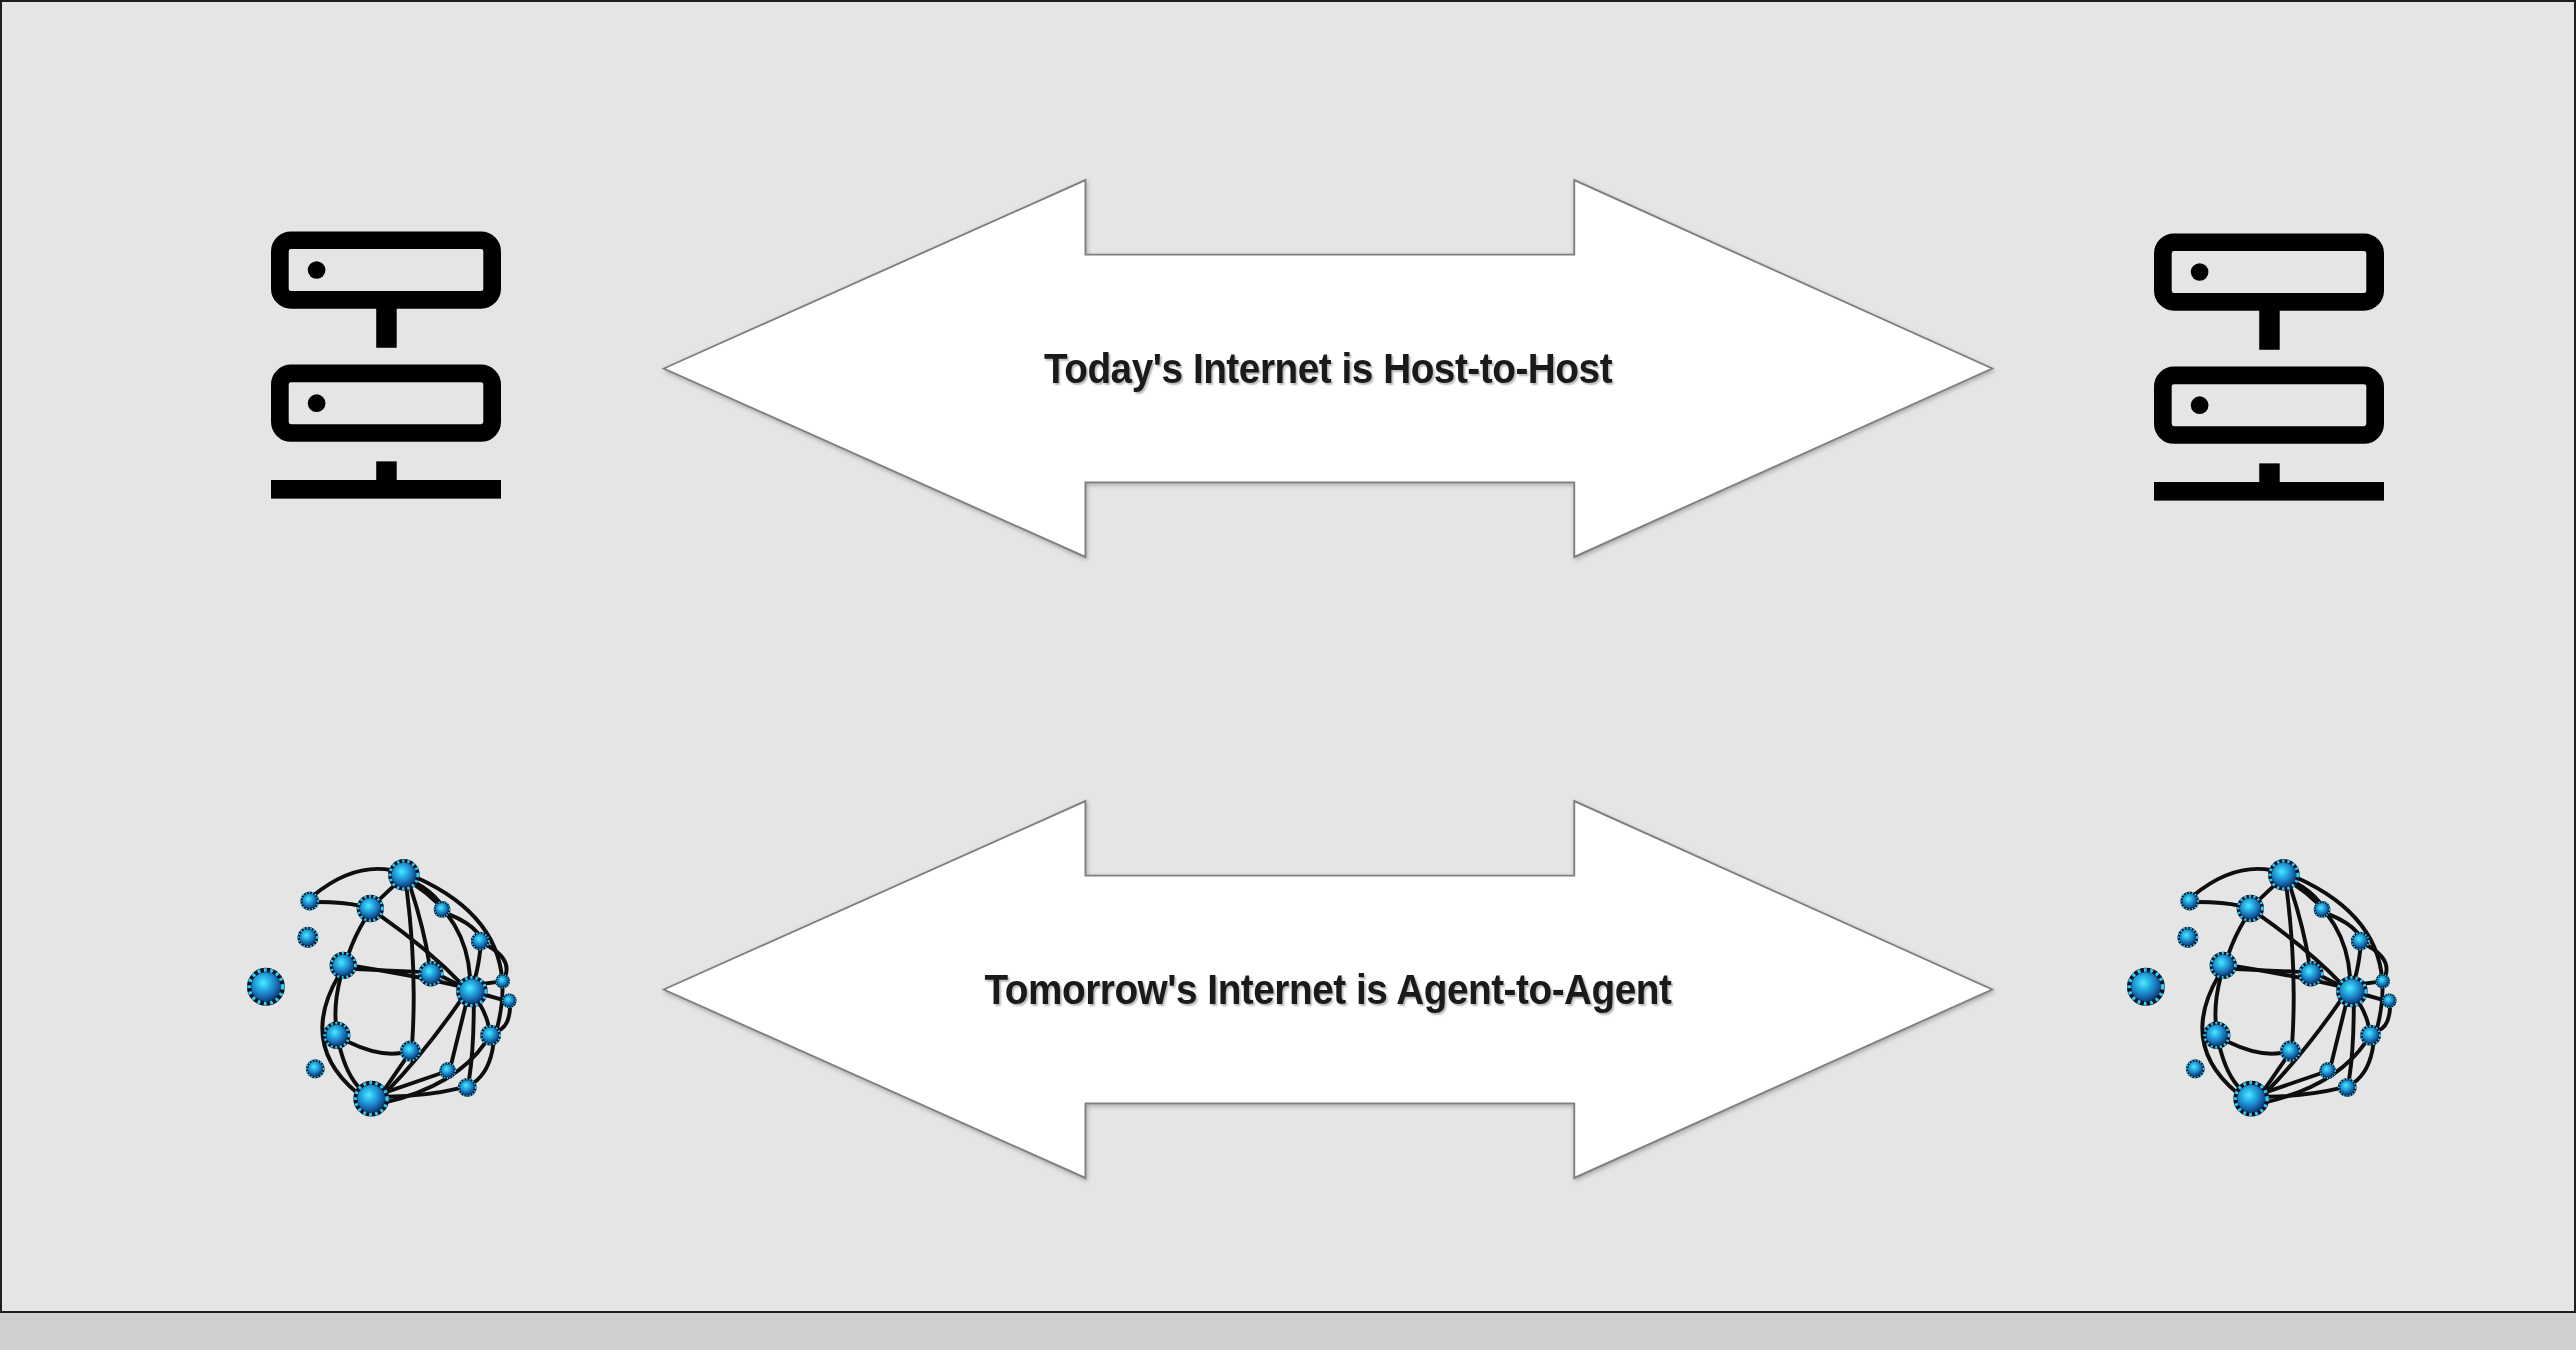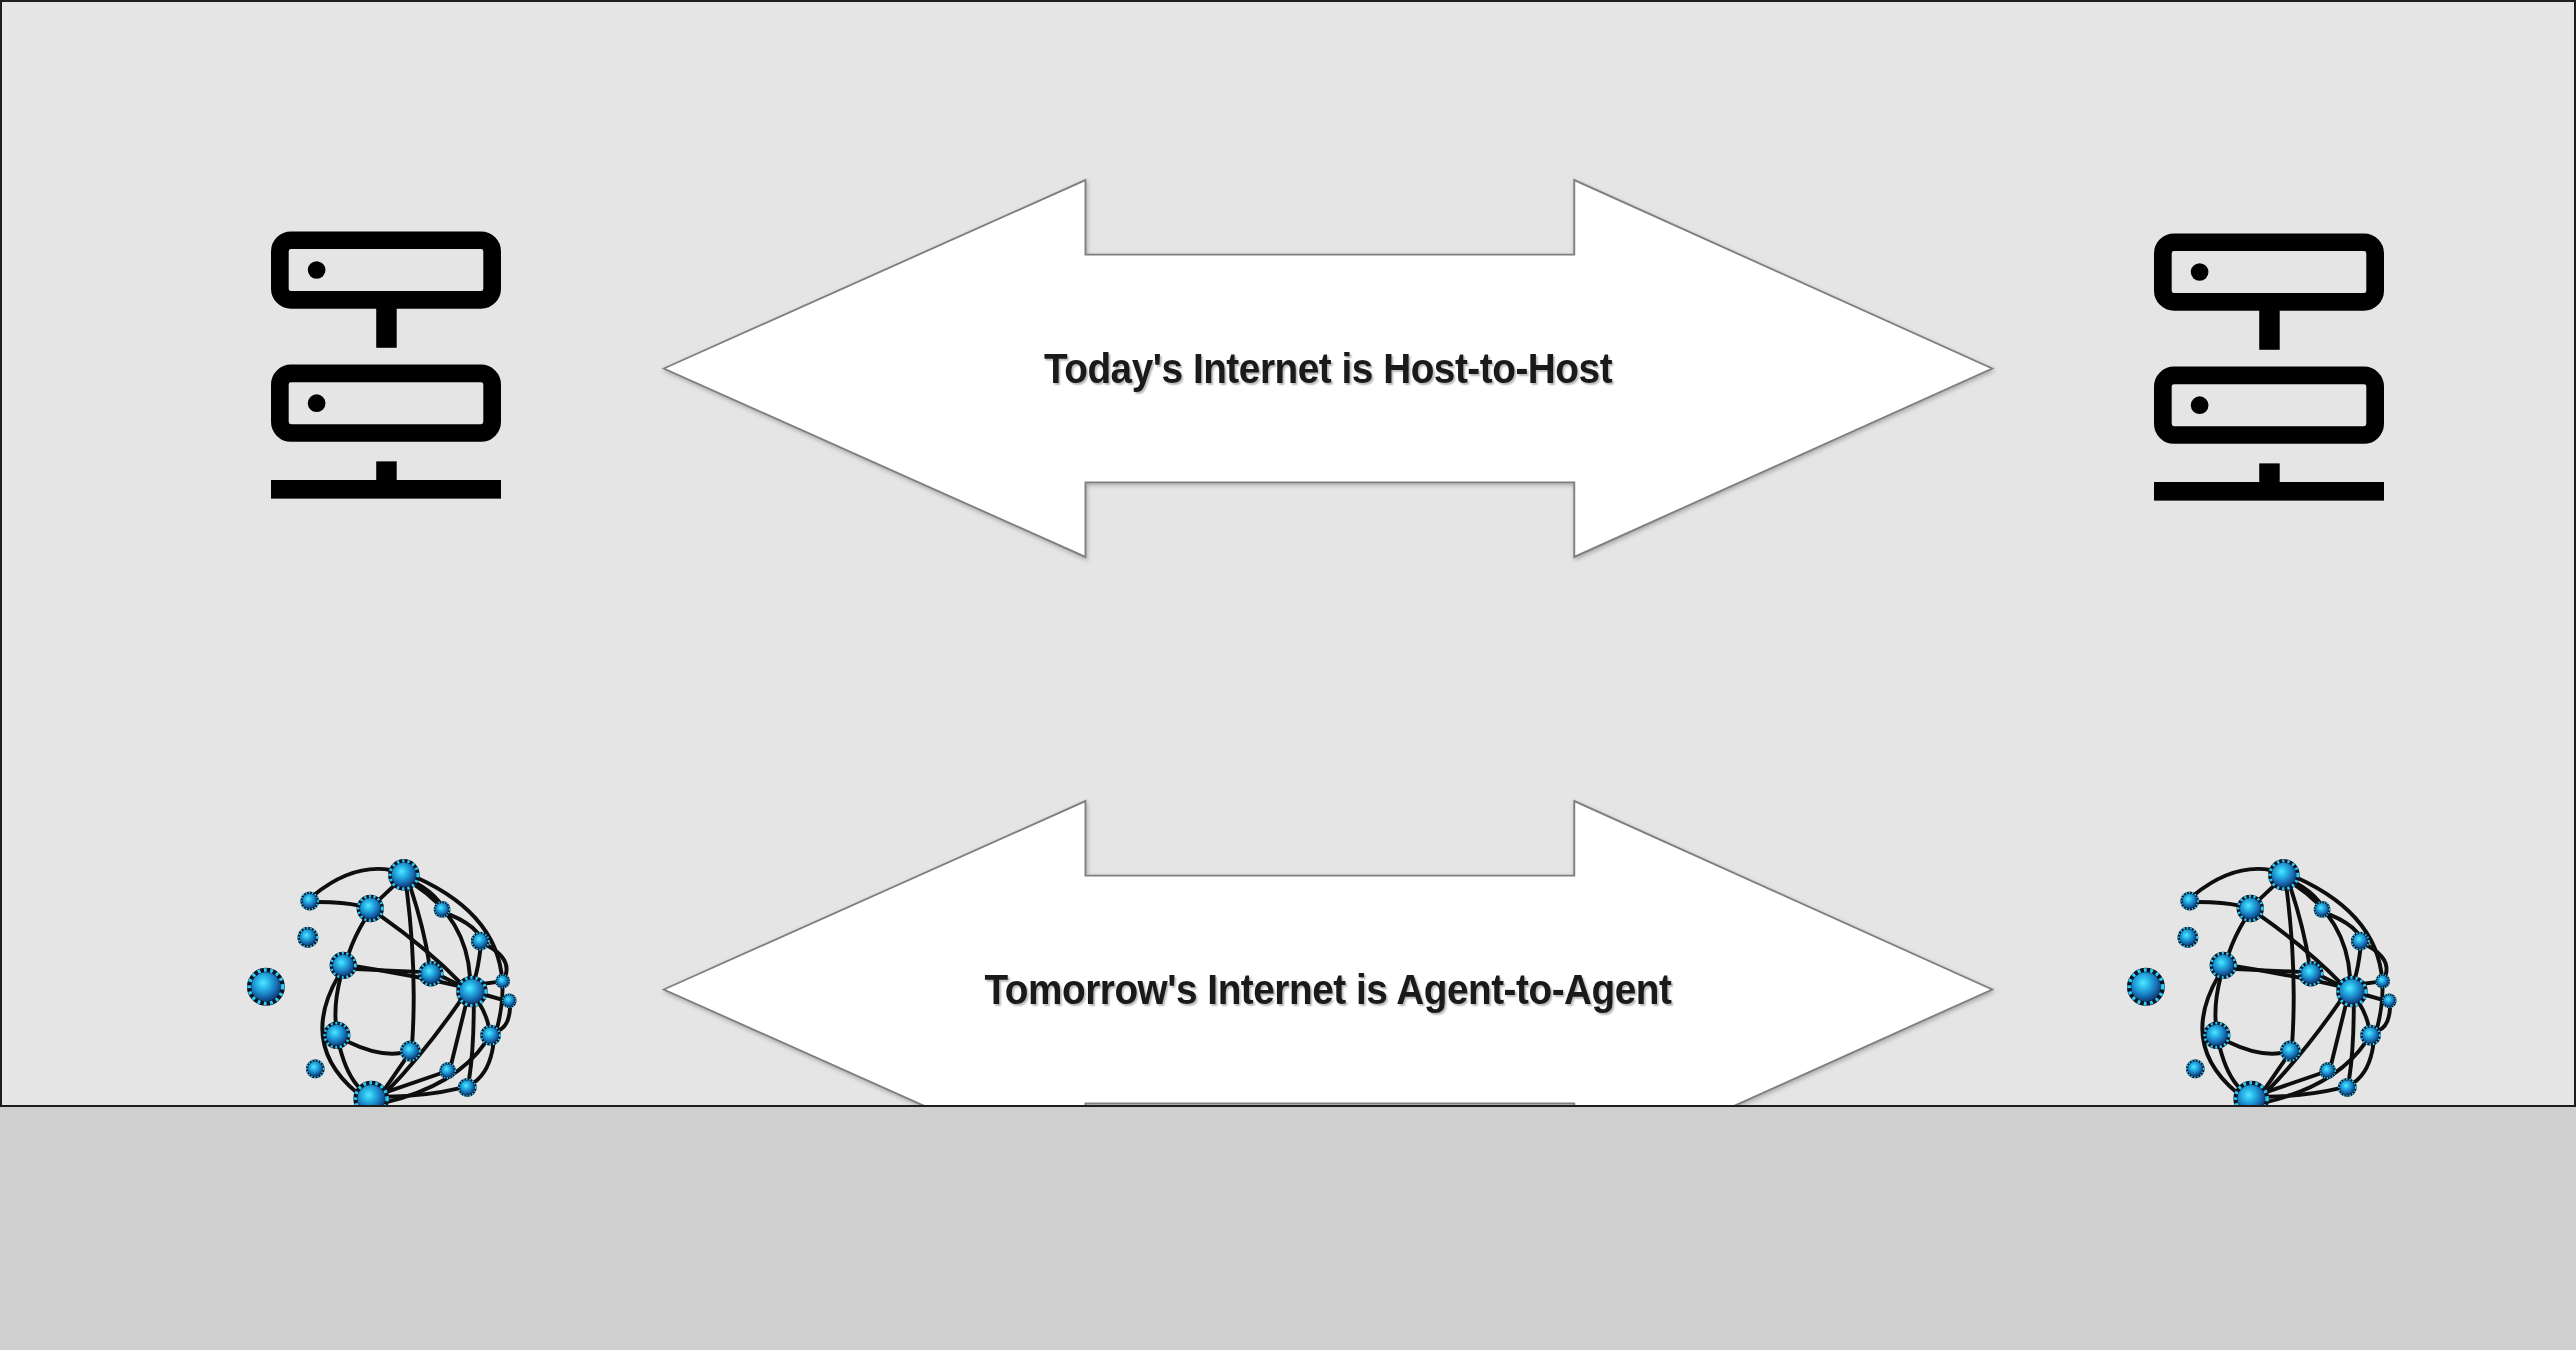--- a/index.html
+++ b/index.html
@@ -1,18 +1,18 @@
 <!DOCTYPE html>
 <html style="font-size:15px"><head>
 <meta charset="utf-8">
 <style>
   html,body{margin:0;padding:0;background:#cfcfcf;}
   .canvas{
     position:relative;
-    width:2576px;height:1107px;
+    width:2576px;height:1313px;
     box-sizing:border-box;
     background:#e5e5e5;
     border:2.8px solid #1e1e1e;
     overflow:hidden;
     font-family:"Liberation Sans", sans-serif;
   }
   .arrow-svg{
     position:absolute;
     filter:drop-shadow(1.9px 2.8px 1.9px rgba(0,0,0,0.25));
   }

